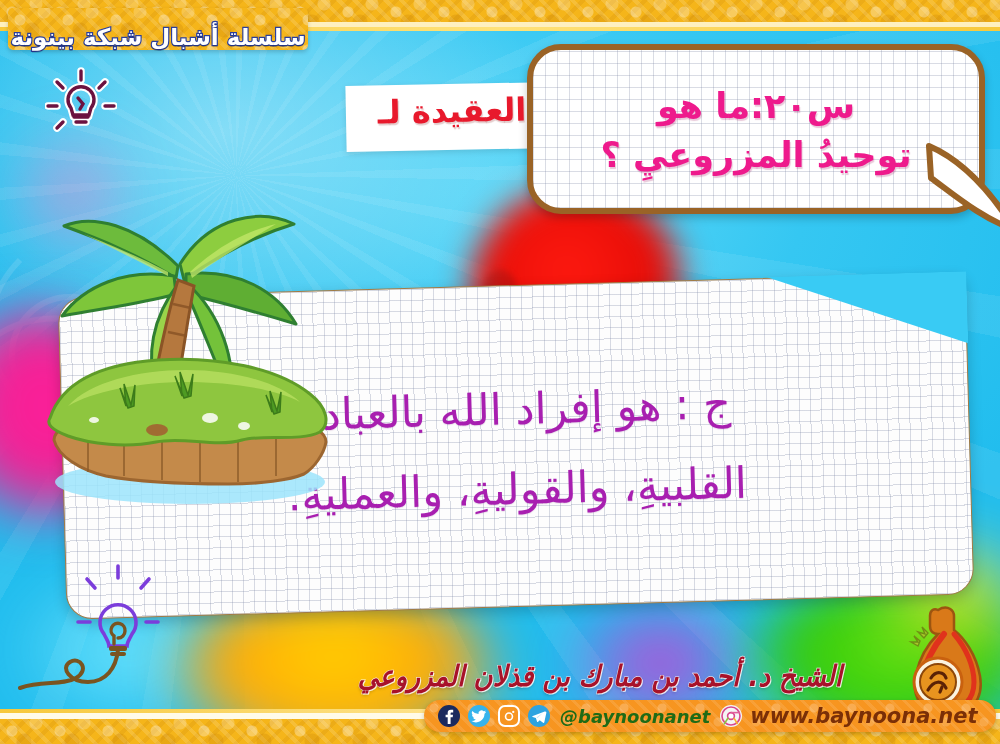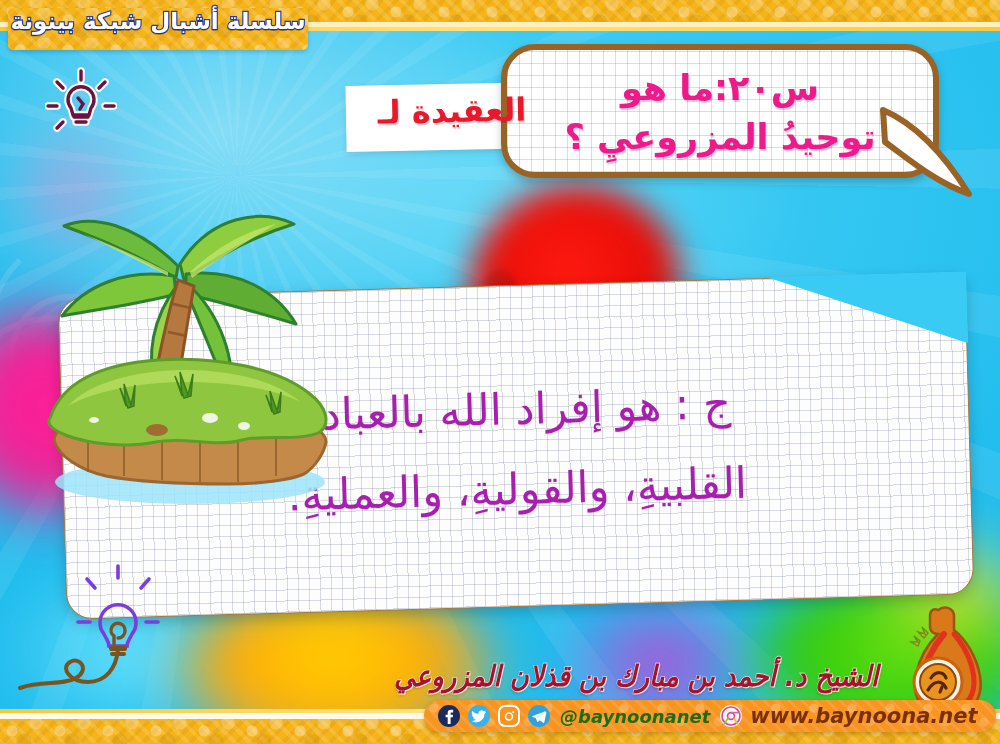--- a/index.html
+++ b/index.html
@@ -162,21 +162,21 @@
   }
 
   
   .series-banner {
     position: absolute;
     left: 8px; top: 8px;
     width: 300px; height: 42px;
     border-radius: 5px;
     box-shadow: 0 2px 4px rgba(0,0,0,.18);
     display: flex;
-    align-items: flex-start;
+    align-items: flex-end;
     justify-content: center;
     z-index: 14;
   }
   .series-banner-text {
     font-size: 23px;
     font-weight: bold;
     color: #ffffff;
     letter-spacing: .5px;
     -webkit-text-stroke: 2.4px #2a3f9e;
     paint-order: stroke fill;
@@ -224,23 +224,24 @@
   .bulb-title {
     position: absolute;
     left: 45px; top: 62px;
     width: 72px; height: 76px;
     z-index: 12;
   }
 
   
   .q-bubble-wrap {
     position: absolute;
-    left: 501px; top: 44px;
-    width: 438px; height: 134px;
+    left: 527px; top: 44px;
+    width: 438px; height: 170px;
     z-index: 11;
+    padding-left: 20px;
   }
   .q-bubble {
     position: absolute;
     inset: 0;
     border-radius: 34px;
     border: 6px solid #9a6326;
     background-color: #ffffff;
     background-image:
       repeating-linear-gradient(0deg, rgba(120,130,160,.28) 0 1px, rgba(0,0,0,0) 1px 12px),
       repeating-linear-gradient(90deg, rgba(120,130,160,.28) 0 1px, rgba(0,0,0,0) 1px 12px);
@@ -330,26 +331,26 @@
   .bulb-bottom {
     position: absolute;
     left: 18px; top: 560px;
     width: 190px; height: 140px;
     z-index: 10;
   }
 
   
   .signature {
     position: absolute;
-    left: 394px; top: 648px;
+    left: 432px; top: 648px;
     width: 410px; height: 56px;
     z-index: 12;
     display: flex;
     align-items: center;
-    justify-content: flex-end;
+    justify-content: flex-start;
   }
   .signature-text {
     font-size: 26px;
     font-weight: bold;
     font-style: italic;
     color: #a8122a;
     -webkit-text-stroke: 1px rgba(255,255,255,.85);
     paint-order: stroke fill;
     text-shadow: 1px 1px 0 rgba(255,255,255,.8), 0 2px 3px rgba(0,0,0,.22);
     white-space: nowrap;

